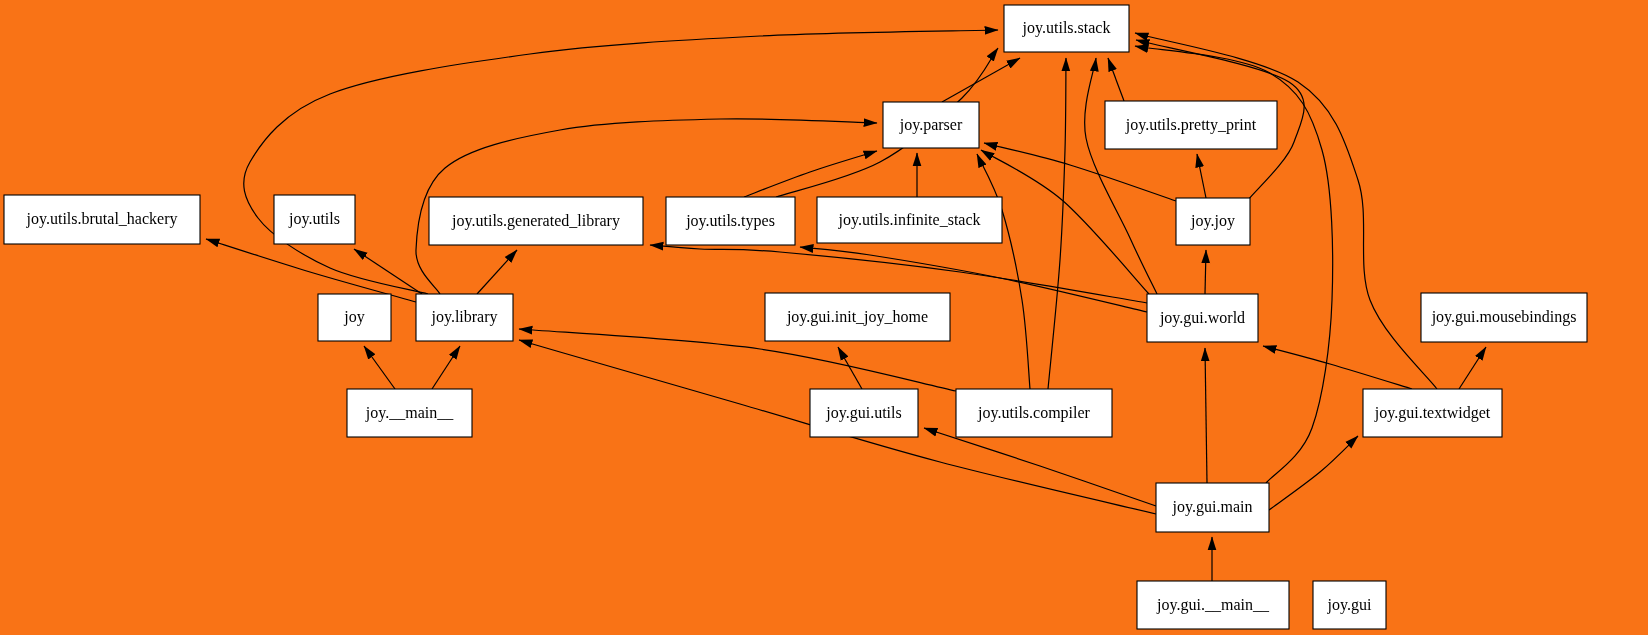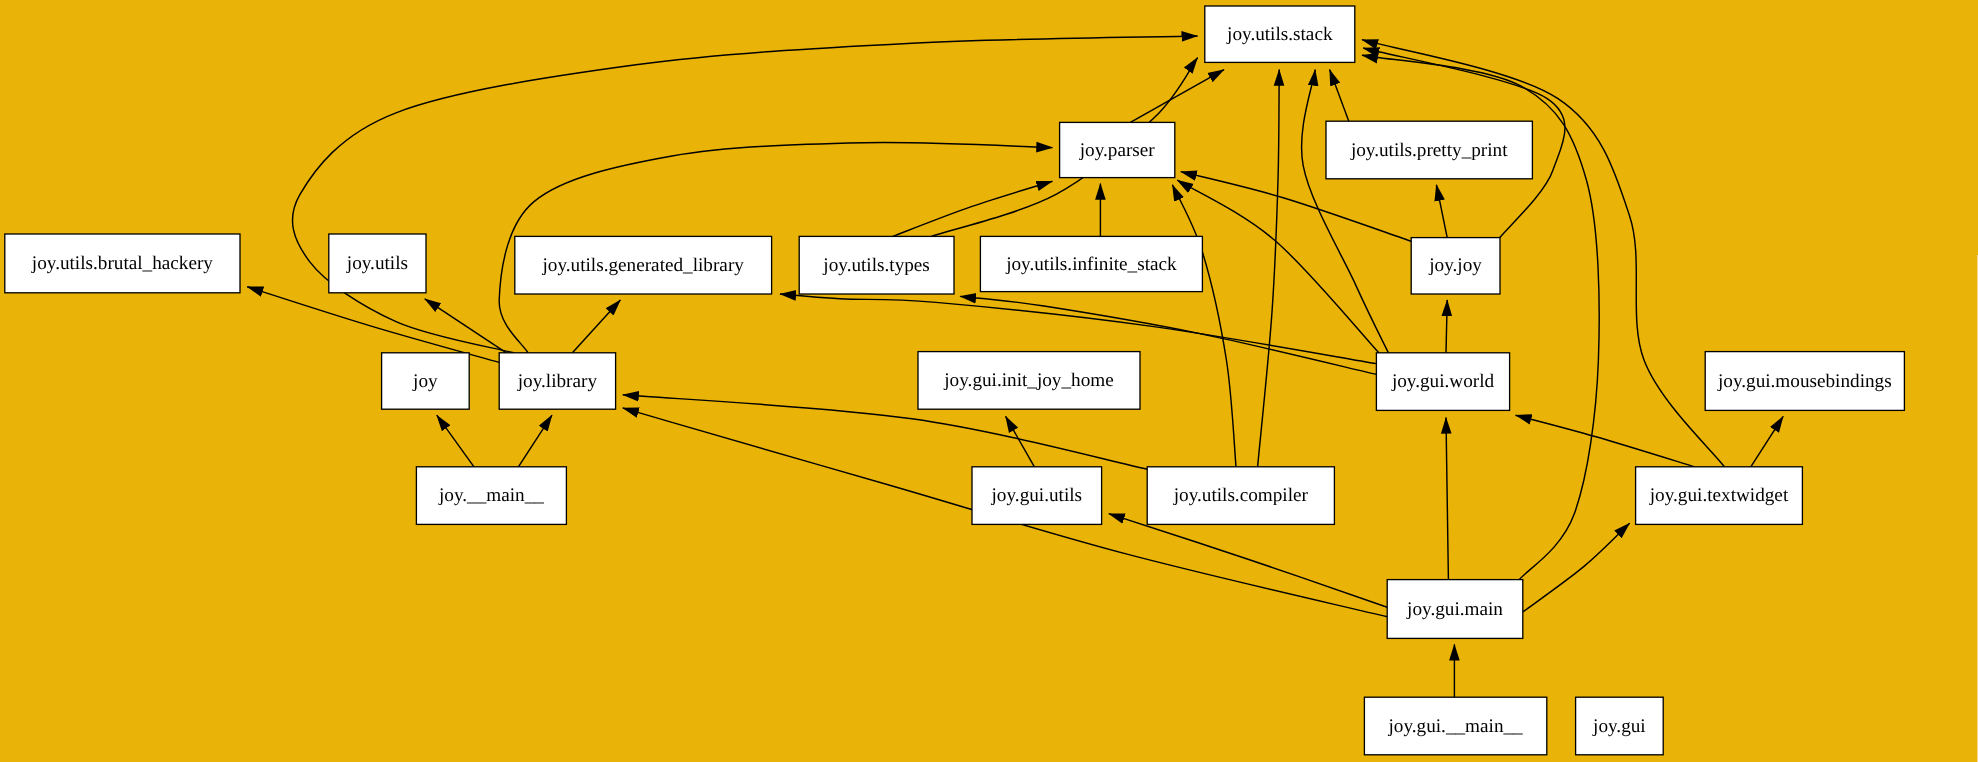--- a/index.html
+++ b/index.html
@@ -4,21 +4,21 @@
 <style>
   html, body {
     margin: 0;
     padding: 0;
     background: #ffffff;
   }
   #canvas-wrap {
     position: relative;
     width: 1648px;
     height: 635px;
-    background: #eab308;
+    background: #f97316;
     overflow: hidden;
     text-decoration: underline;
   }
   svg#graph {
     display: block;
     width: 1648px;
     height: 635px;
     font-family: "Liberation Serif", "DejaVu Serif", serif;
   }
   .node-box {

